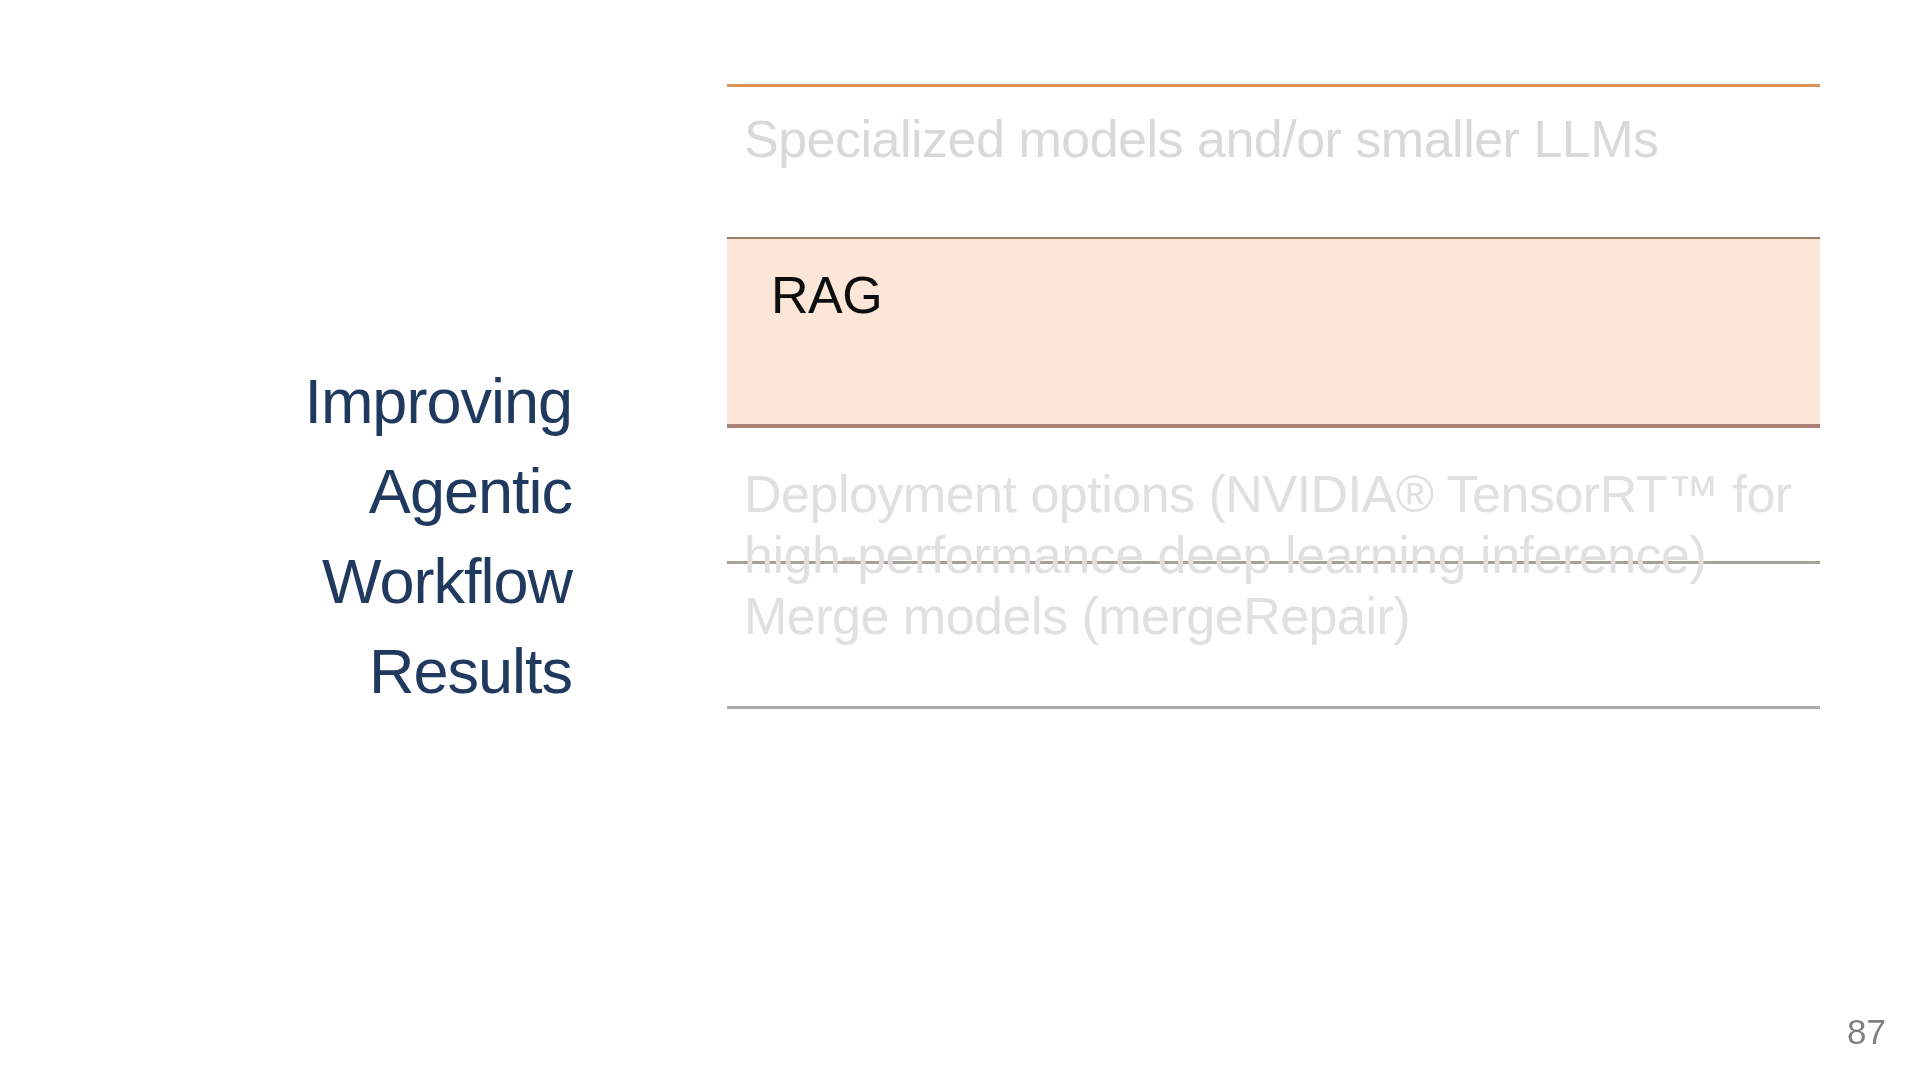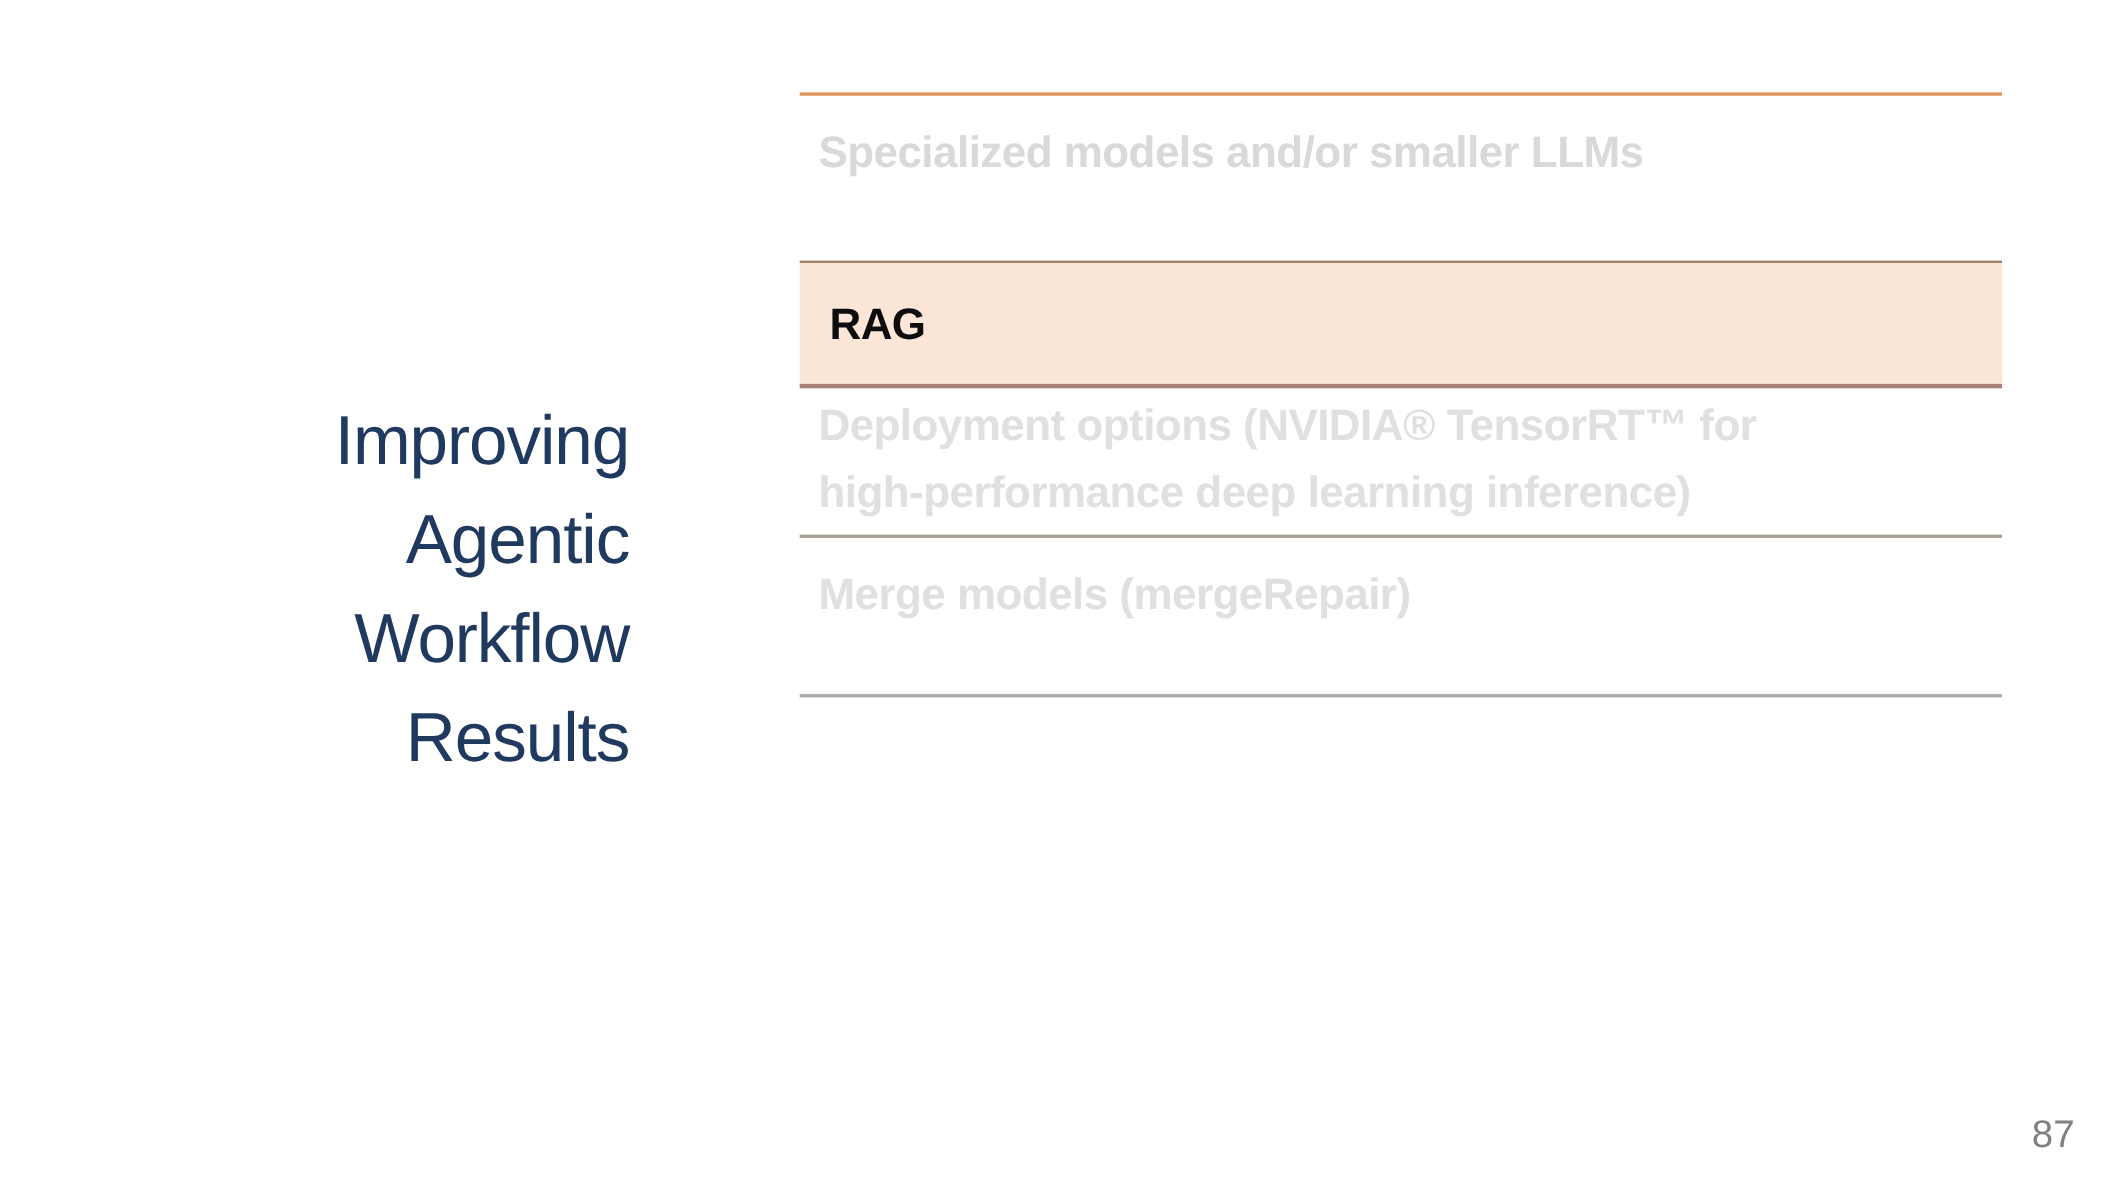--- a/index.html
+++ b/index.html
@@ -33,40 +33,40 @@
   
   .agenda {
     position: absolute;
     left: 727px;
     top: 84px;
     width: 1093px;
   }
   .agenda-row {
     box-sizing: border-box;
     padding: 22px 10px 0 17px;
-    font-size: 40px;
+    font-size: 52px;
     line-height: 61px;
     letter-spacing: -0.5px;
-    font-weight: 700;
+    font-weight: 400;
   }
   .dim-a { color: var(--dim1, #d9d9d9); }
   .dim-b { color: var(--dim2, #e0e0e0); }
 
   .row-1 { height: 153px; border-top: 3px solid var(--line1, #e09355); }
   .row-2 { height: 151px; border-top: 3px solid var(--line2, #d38f6e); }
   .row-3 {
-    height: 116px;
+    height: 191px;
     background: var(--rag-fill, #fbe6d7);
     border-top: 2px solid var(--rag-top, #9b7f65);
     border-bottom: 4px solid var(--rag-bottom, #ab8075);
     color: #0d0d0d;
     padding-top: 26px;
-    padding-left: 27px;
+    padding-left: 44px;
   }
-  .row-4 { height: 136px; border-bottom: 3px solid var(--line4, #a8a097); padding-top: 4px; }
+  .row-4 { height: 136px; border-bottom: 3px solid var(--line4, #a8a097); padding-top: 36px; }
   .row-5 { height: 145px; border-bottom: 3px solid var(--line5, #ababab); }
   .row-6 { height: 150px; }
 
   .page-number {
     position: absolute;
     right: 34px;
     bottom: 28px;
     font-size: 35px;
     color: var(--page, #808080);
   }

